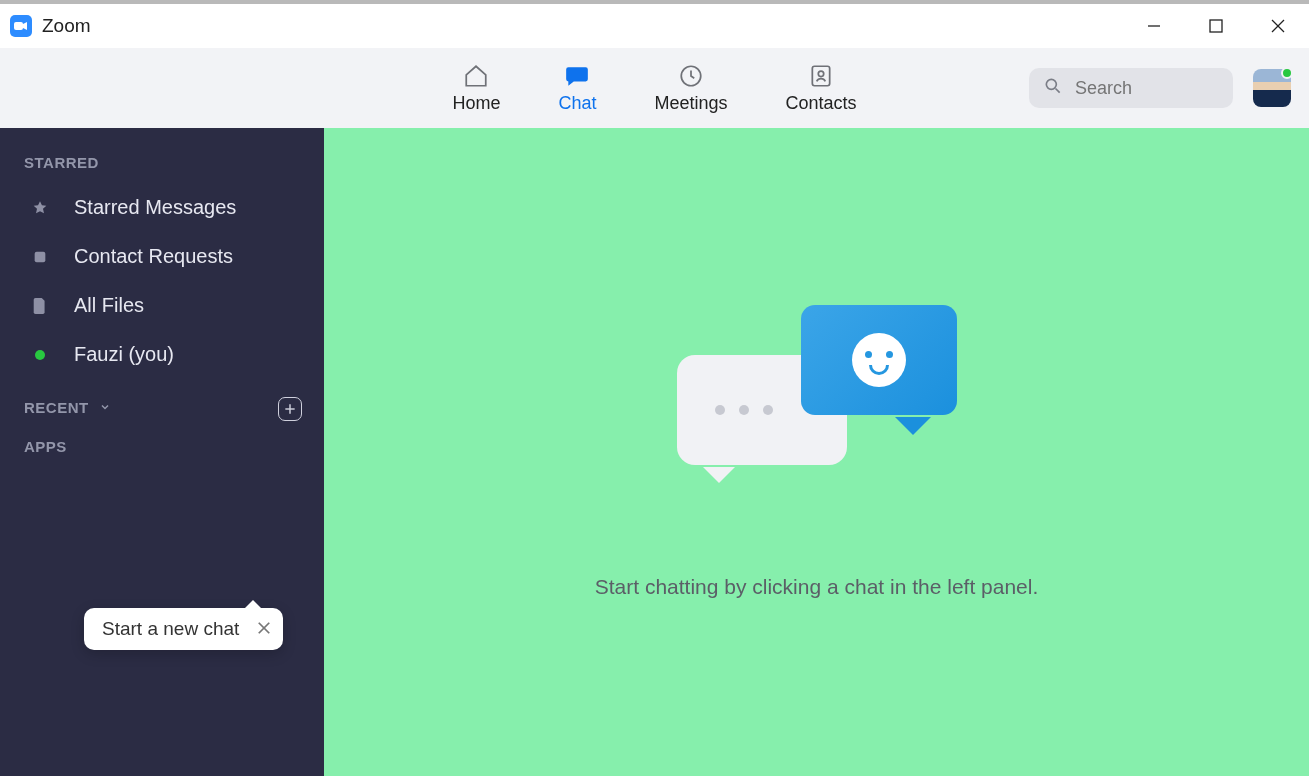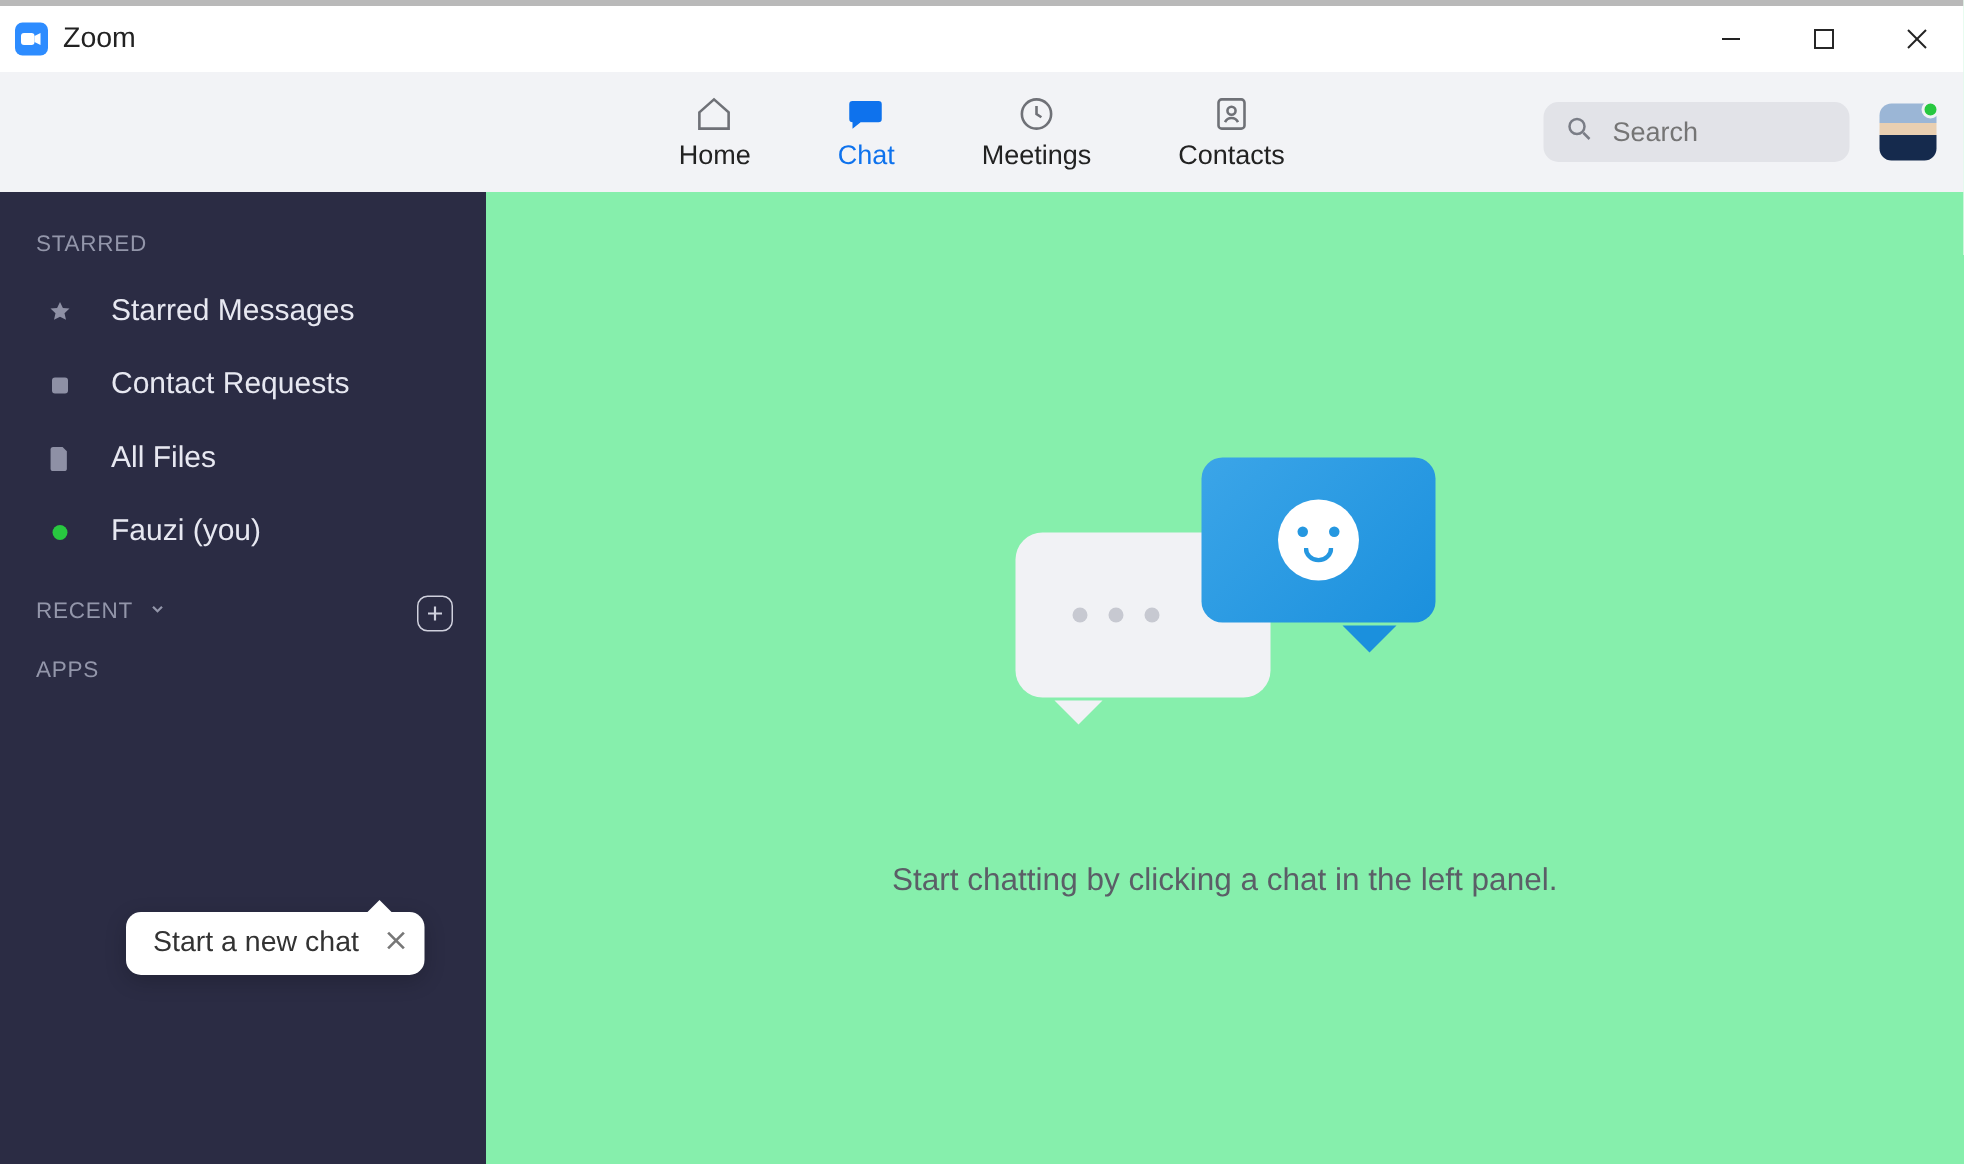--- a/index.html
+++ b/index.html
@@ -68,21 +68,21 @@
   }
   .jump-input {
     margin: 0 12px 18px 12px;
     height: 40px; border: 1px solid #5a5b72; border-radius: 8px;
     background: transparent; color: #cfd0dd; font-size: 19px;
     padding: 0 14px; width: calc(100% - 24px);
     outline: none;
   }
   .jump-input::placeholder { color: #bfc0cf; }
   .section-label {
-    font-size: 15px; font-weight: 400; color: #9396aa; letter-spacing: 0.5px;
+    font-size: 15px; font-weight: 700; color: #9396aa; letter-spacing: 0.5px;
     padding: 10px 24px 12px 24px;
     display:flex; align-items:center; gap:10px;
     position:relative;
   }
   .side-item {
     display:flex; align-items:center; gap:24px;
     padding: 13px 40px 13px 30px;
     font-size: 20px; color: #e7e8f1; cursor:pointer;
   }
   .side-item .icon-slot { width:20px; display:flex; justify-content:center; color:#8e90a5; }

